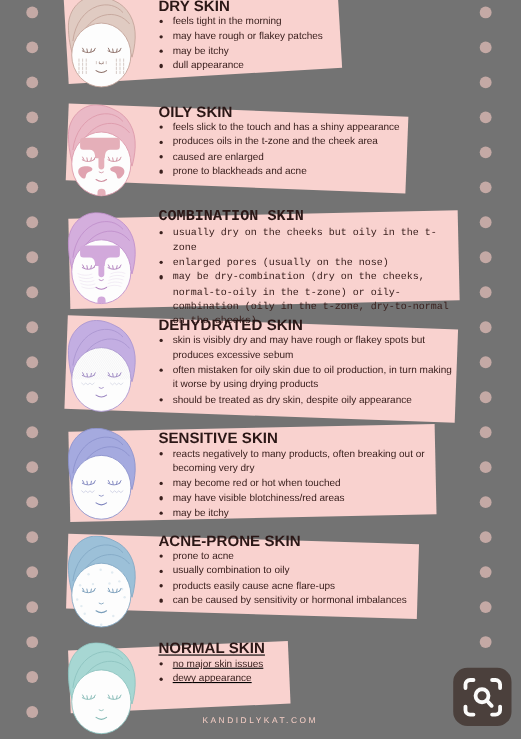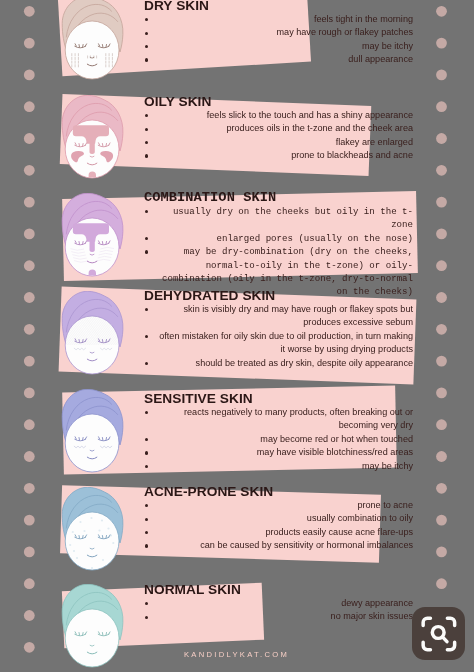--- a/index.html
+++ b/index.html
@@ -5,21 +5,21 @@
   html,body{margin:0;padding:0;}
   body{width:474px;height:672px;overflow:hidden;background:#fdeae4;
        font-family:"Liberation Sans",sans-serif;}
   #page{position:relative;width:474px;height:672px;overflow:hidden;background:#737373;}
   #page *{box-sizing:border-box;}
   .dots{position:absolute;left:0;top:0;width:474px;height:672px;pointer-events:none;}
   .panel{position:absolute;background:#f9d2cf;}
   .face{position:absolute;}
   .txt{position:absolute;}
   .title{margin:0;font-weight:bold;color:#2b1716;font-size:13.7px;line-height:14px;letter-spacing:0.05px;white-space:nowrap;}
-  ul{margin:0;padding:0;list-style:none;text-align:right;}
+  ul{margin:0;padding:0;list-style:none;}
   li{position:relative;color:#3a201e;font-size:9.1px;line-height:13.4px;padding-left:13px;}
   li:before{content:"";position:absolute;left:1px;top:5.2px;width:3.1px;height:3.1px;border-radius:50%;background:#3a201e;}
   .lensbtn{position:absolute;border-radius:13px;background:#4b403c;}
   .wm{position:absolute;color:#f7cfc6;letter-spacing:2.3px;font-size:7.6px;white-space:nowrap;margin-left:16px;}
 </style>
 </head>
 <body>
 
 <div id="page">
     <svg class="dots" width="474" height="672">
@@ -415,21 +415,21 @@
         <li>may have rough or flakey patches</li>
         <li>may be itchy</li>
         <li>dull appearance</li>
       </ul>
     </div>
     <div class="txt" style="left: 144px; top: 95px; width: 269px;">
       <h2 class="title">OILY SKIN</h2>
       <ul>
         <li>feels slick to the touch and has a shiny appearance</li>
         <li>produces oils in the t-zone and the cheek area</li>
-        <li>flakey are enlarged</li>
+        <li>caused are enlarged</li>
         <li>prone to blackheads and acne</li>
       </ul>
     </div>
     <div class="txt" style="left: 144px; top: 191px; width: 269px; font-family: Liberation Mono, monospace;">
       <h2 class="title">COMBINATION SKIN</h2>
       <ul>
         <li>usually dry on the cheeks but oily in the t-zone</li>
         <li>enlarged pores (usually on the nose)</li>
         <li>may be dry-combination (dry on the cheeks, normal-to-oily in the t-zone) or oily-combination (oily in the t-zone, dry-to-normal on the cheeks)</li>
       </ul>
@@ -453,25 +453,25 @@
     </div>
     <div class="txt" style="left: 144px; top: 485px; width: 269px;">
       <h2 class="title">ACNE-PRONE SKIN</h2>
       <ul>
         <li>prone to acne</li>
         <li>usually combination to oily</li>
         <li>products easily cause acne flare-ups</li>
         <li>can be caused by sensitivity or hormonal imbalances</li>
       </ul>
     </div>
-    <div class="txt" style="left: 144px; top: 583px; width: 269px;">
+    <div class="txt" style="left: 144px; top: 583px; width: 269px; text-decoration: underline;">
       <h2 class="title">NORMAL SKIN</h2>
       <ul>
+        <li>no major skin issues</li>
         <li>dewy appearance</li>
-        <li>no major skin issues</li>
       </ul>
     </div>
     <div class="wm" style="left:168px;top:650px;">KANDIDLYKAT.COM</div>
     <div class="lensbtn" style="left:411.6px;top:606.6px;width:53.8px;height:53.8px;border-radius:13px;">
   <svg width="53.8" height="53.8" viewBox="0 0 54 54">
     <g fill="none" stroke="#fbfbfa" stroke-width="3.5" stroke-linecap="round">
       <path d="M18.5 11.2 h-3.1 a4.2 4.2 0 0 0 -4.2 4.2 v3.1"></path>
       <path d="M35.5 11.2 h3.1 a4.2 4.2 0 0 1 4.2 4.2 v3.1"></path>
       <path d="M18.5 42.8 h-3.1 a4.2 4.2 0 0 1 -4.2 -4.2 v-3.1"></path>
       <path d="M35.5 42.8 h3.1 a4.2 4.2 0 0 0 4.2 -4.2 v-3.1"></path>

